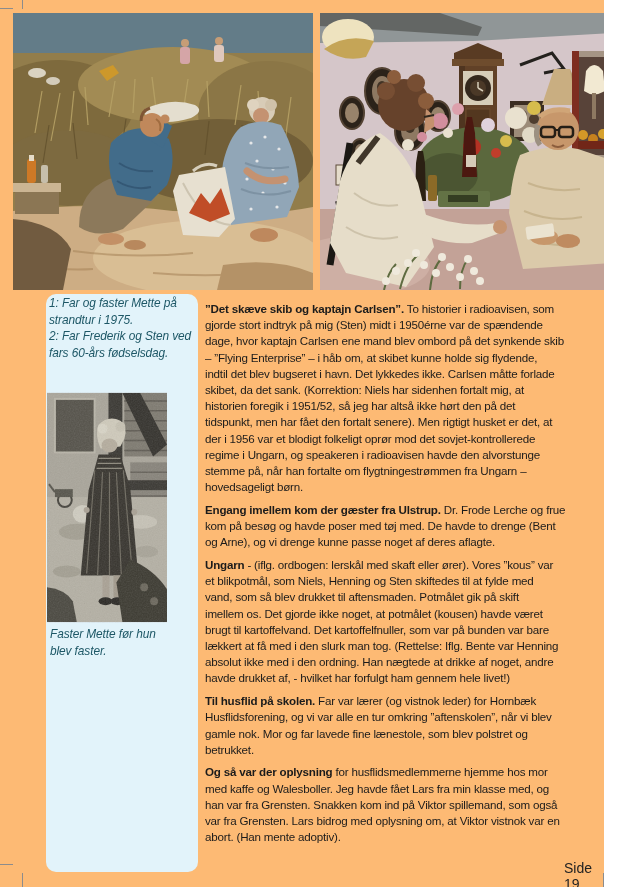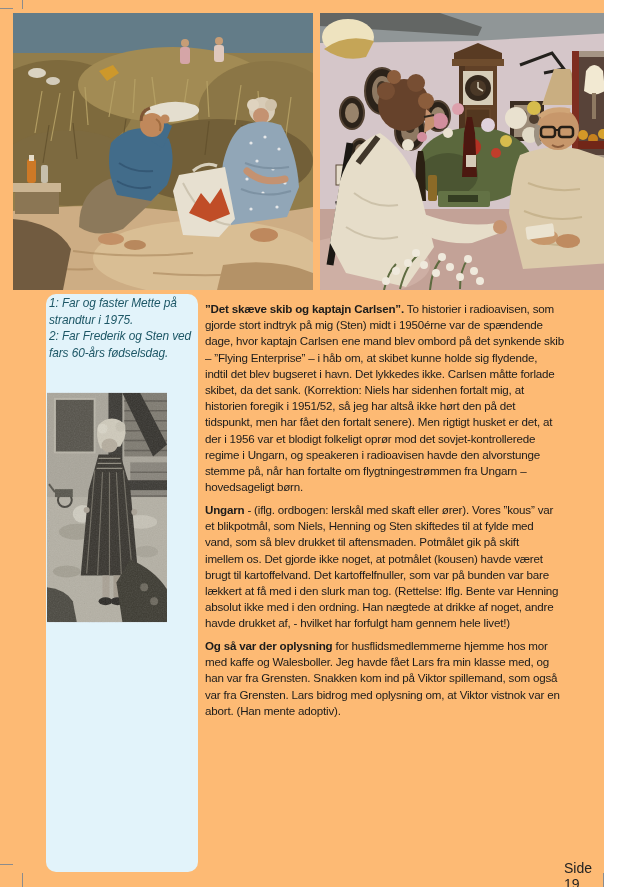--- a/index.html
+++ b/index.html
@@ -333,42 +333,51 @@
       <rect x="67" y="184" width="7" height="22" fill="#a29a8c"></rect>
       <ellipse cx="59" cy="210" rx="7" ry="4" fill="#2b2925"></ellipse>
       <ellipse cx="71" cy="210" rx="7" ry="4" fill="#2b2925"></ellipse>
       <path d="M84 168q24 10 37 30v33H76l-6 -40z" fill="#3c3a31"></path>
       <path d="M0 196q18 2 26 14l4 21H0z" fill="#4a4840"></path>
       <circle cx="98" cy="196" r="4" fill="#6b675c"></circle>
         <circle cx="108" cy="210" r="4" fill="#6b675c"></circle>
       <rect width="121" height="231" filter="url(#grain)" opacity="0.16"></rect>
     </svg>
   </figure>
+  <p class="caption caption-bw">Faster Mette før hun
+blev faster.</p>
 
   <main class="text-col">
     <p class="para"><b>”Det skæve skib og kaptajn Carlsen”.</b><span> To historier i radioavisen, som
 gjorde stort indtryk på mig (Sten) midt i 1950érne var de spændende
 dage, hvor kaptajn Carlsen ene mand blev ombord på det synkende skib
 – ”Flying Enterprise” – i håb om, at skibet kunne holde sig flydende,
 indtil det blev bugseret i havn. Det lykkedes ikke. Carlsen måtte forlade
 skibet, da det sank. (Korrektion: Niels har sidenhen fortalt mig, at
 historien foregik i 1951/52, så jeg har altså ikke hørt den på det
 tidspunkt, men har fået den fortalt senere). Men rigtigt husket er det, at
 der i 1956  var et blodigt folkeligt oprør mod det sovjet-kontrollerede
 regime i Ungarn, og speakeren i radioavisen havde den alvorstunge
 stemme på, når han fortalte om flygtningestrømmen fra Ungarn –
 hovedsageligt børn.</span></p>
+    <p class="para"><b>Engang imellem kom der gæster fra Ulstrup.</b><span> Dr. Frode Lerche og frue
+kom på besøg og havde poser med tøj med. De havde to drenge (Bent
+og Arne), og vi drenge kunne passe noget af deres aflagte.</span></p>
     <p class="para"><b>Ungarn</b><span> -  (iflg. ordbogen: lerskål med skaft eller ører). Vores ”kous” var
 et blikpotmål, som Niels, Henning og Sten skiftedes til at fylde med
 vand, som så blev drukket til aftensmaden. Potmålet gik på skift
 imellem os. Det gjorde ikke noget, at potmålet (kousen) havde været
 brugt til kartoffelvand. Det kartoffelfnuller, som var på bunden var bare
 lækkert at få med i den slurk man tog. (Rettelse: Iflg. Bente var Henning
 absolut ikke med i den ordning. Han nægtede at drikke af noget, andre
 havde drukket af, - hvilket har forfulgt ham gennem hele livet!)</span></p>
+    <p class="para"><b>Til husflid på skolen.</b><span> Far var lærer (og vistnok leder) for Hornbæk
+Husflidsforening, og vi var alle en tur omkring ”aftenskolen”, når vi blev
+gamle nok. Mor og far lavede fine lænestole, som blev polstret og
+betrukket.</span></p>
     <p class="para"><b>Og så var der oplysning</b><span> for husflidsmedlemmerne hjemme hos mor
 med kaffe og Walesboller. Jeg havde fået Lars fra min klasse med, og
 han var fra Grensten. Snakken kom ind på Viktor spillemand, som også
 var fra Grensten. Lars bidrog med oplysning om, at Viktor vistnok var en
 abort. (Han mente adoptiv).</span></p>
   </main>
 
   <div class="page-num">Side 19</div>
 </div>
 

